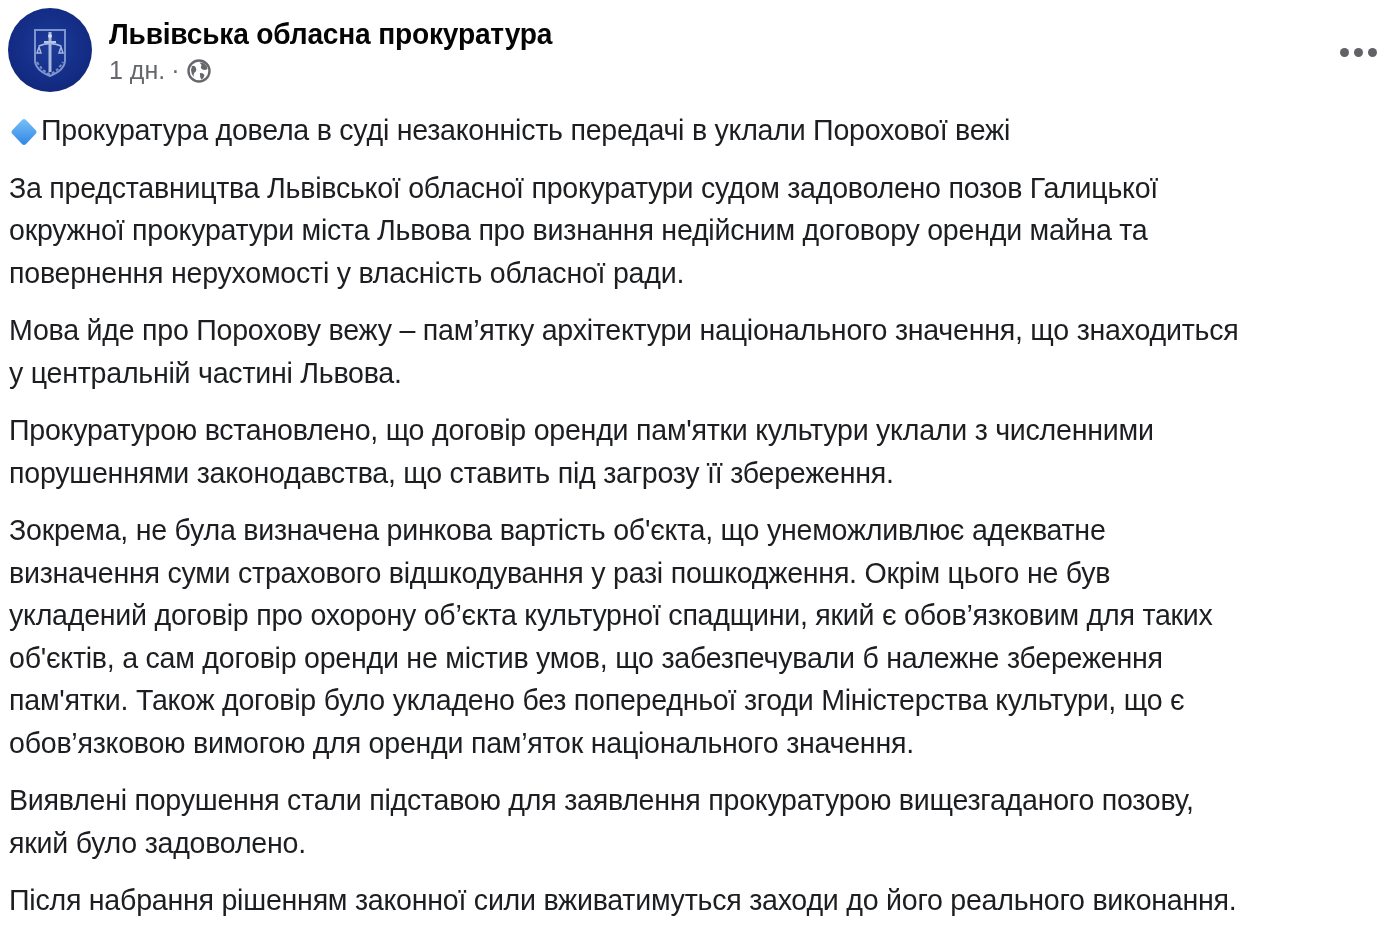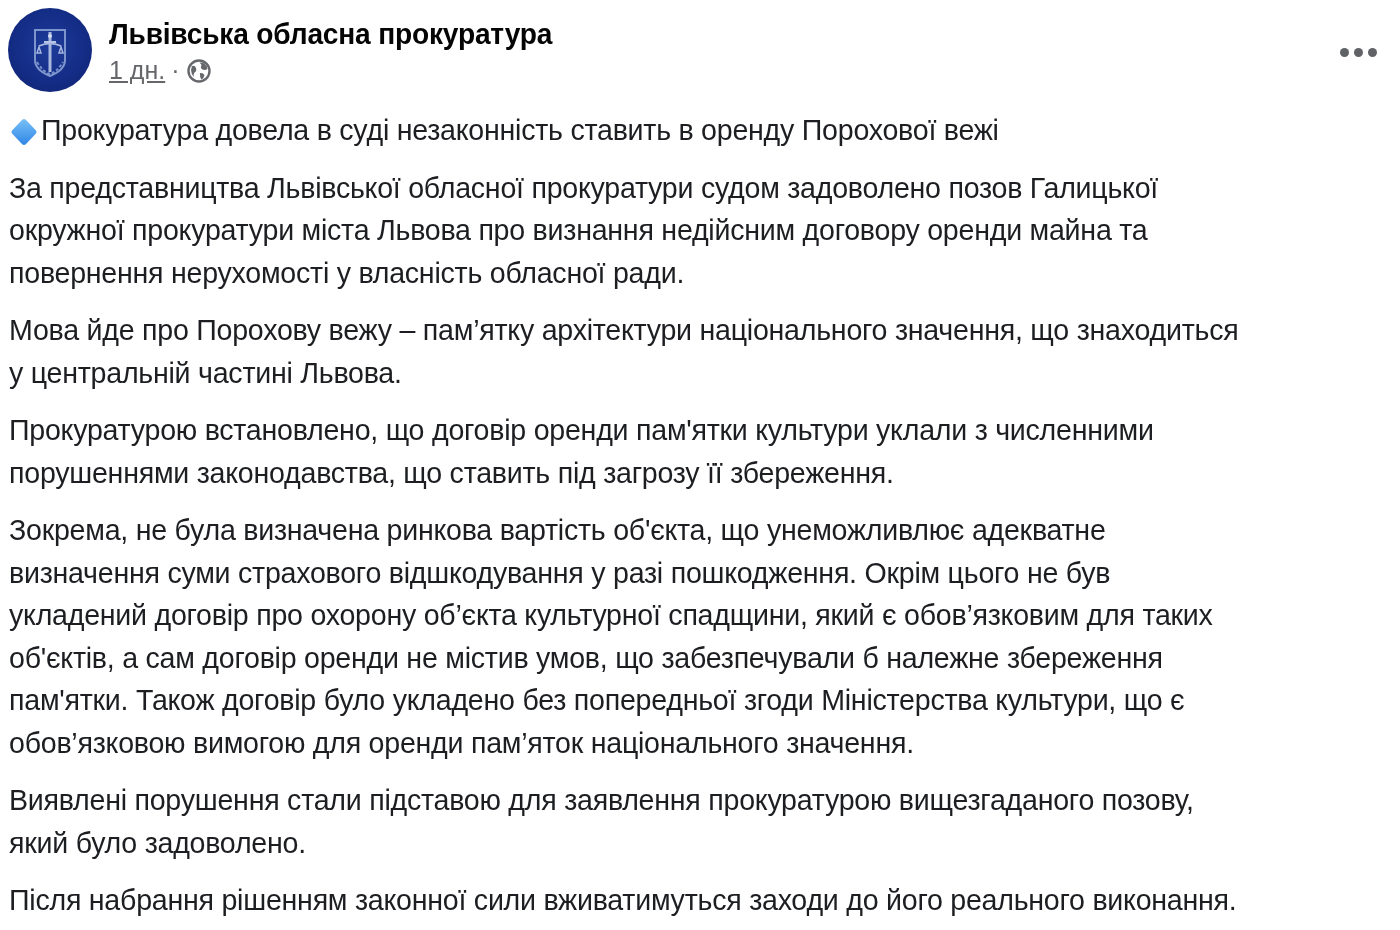--- a/index.html
+++ b/index.html
@@ -51,21 +51,21 @@
     }
     .meta {
       position: absolute;
       left: 101px; top: 48px;
       font-size: 25px;
       color: #65676b;
       display: flex;
       align-items: center;
       white-space: nowrap;
     }
-    .meta .time { cursor: pointer; text-decoration: underline; }
+    .meta .time { cursor: pointer; }
     .meta .dot { margin: 0 6px 0 6px; }
     .globe { display: inline-block; width: 26px; height: 26px; }
     .more-button {
       position: absolute;
       right: 10px; top: 24px;
       width: 60px; height: 40px;
       display: flex;
       align-items: center;
       justify-content: center;
       gap: 5px;
@@ -151,21 +151,21 @@
         <svg width="30" height="30" viewBox="0 0 30 30">
           <defs>
             <linearGradient id="dg" x1="0" y1="0" x2="0" y2="1">
               <stop offset="0" stop-color="#79c0f7"></stop>
               <stop offset="1" stop-color="#2f86e6"></stop>
             </linearGradient>
           </defs>
           <path d="M15 2 Q16.5 2 18 4 L27 13.5 Q28.2 15 27 16.5 L18 26 Q16.5 28 15 28 Q13.5 28 12 26 L3 16.5 Q1.8 15 3 13.5 L12 4 Q13.5 2 15 2 Z" fill="url(#dg)"></path>
         </svg>
       </span>
-      <span style="display: inline-block;">Прокуратура довела в суді незаконність ставить в оренду Порохової вежі</span>
+      <span style="display: inline-block;">Прокуратура довела в суді незаконність передачі в уклали Порохової вежі</span>
     </div>
 
     <div class="para">
       <span class="line" style="display: block;">За представництва Львівської обласної прокуратури судом задоволено позов Галицької</span>
       <span class="line" style="display: block;">окружної прокуратури міста Львова про визнання недійсним договору оренди майна та</span>
       <span class="line" style="display: block;">повернення нерухомості у власність обласної ради.</span>
     </div>
 
     <div class="para">
       <span class="line" style="display: block;">Мова йде про Порохову вежу – пам’ятку архітектури національного значення, що знаходиться</span>

